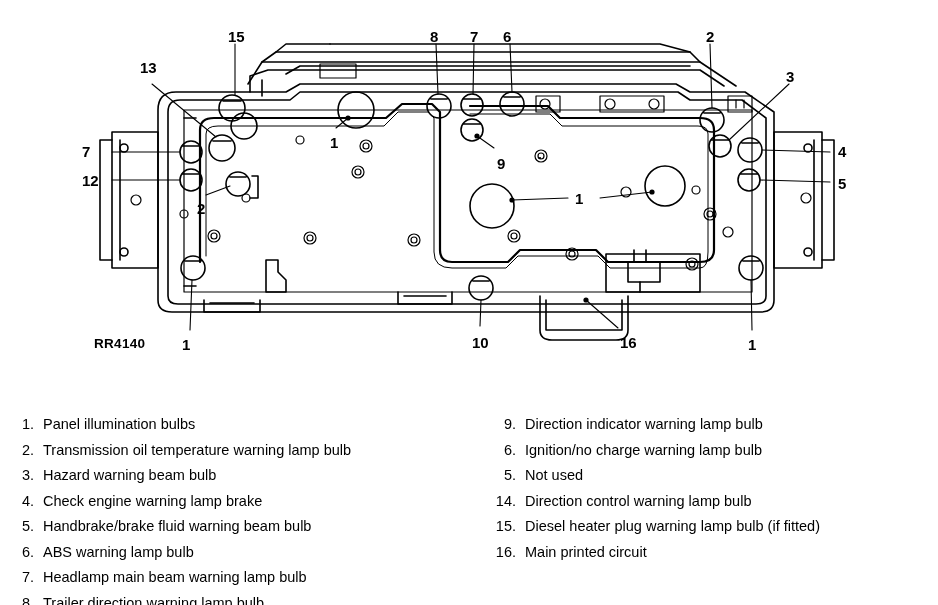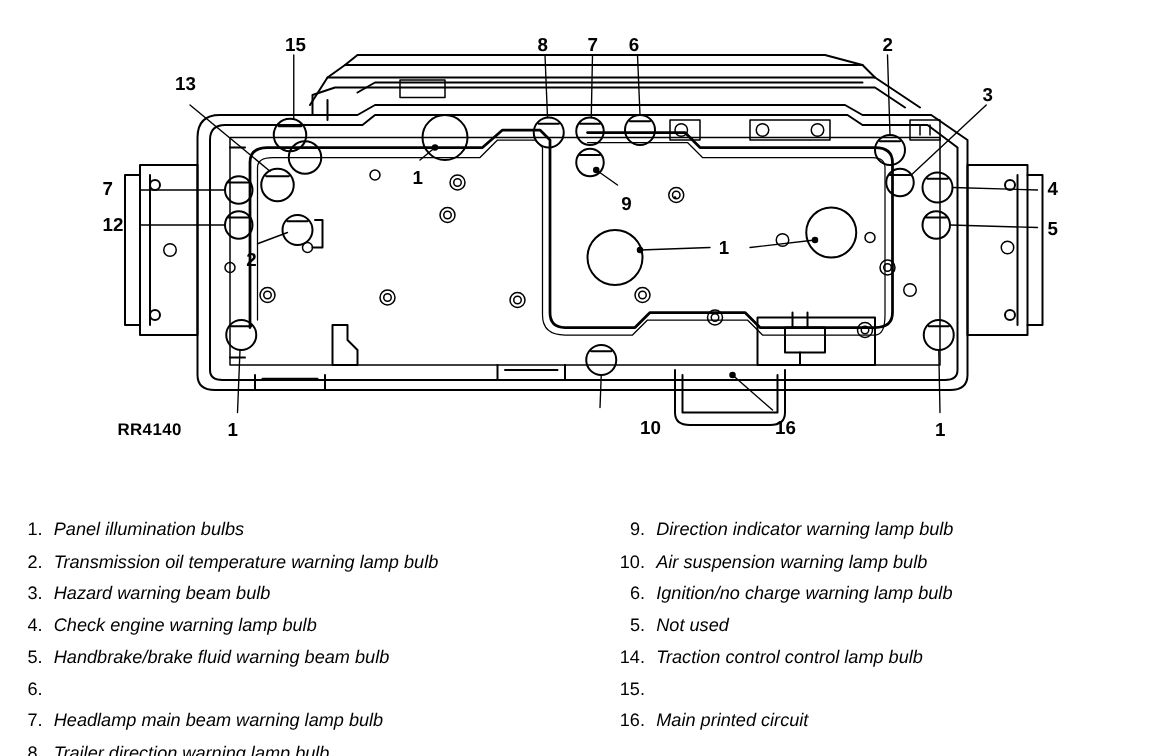--- a/index.html
+++ b/index.html
@@ -48,21 +48,20 @@
     line-height: 25.5px;
     white-space: nowrap;
   }
   .legend-num {
     width: 26px;
     text-align: right;
     flex: 0 0 26px;
   }
   .legend-label {
     margin-left: 9px;
-    font-style: italic;
   }
   .drawing-code {
     position: absolute;
     left: 94px;
     top: 336px;
     font-size: 13.5px;
     font-weight: bold;
     letter-spacing: 0.3px;
   }
   .callout {
@@ -275,21 +274,21 @@
   <div class="callout" style="left:786px;top:68px;">3</div>
   <div class="callout" style="left:330px;top:134px;">1</div>
   <div class="callout" style="left:497px;top:155px;">9</div>
   <div class="callout" style="left:82px;top:143px;">7</div>
   <div class="callout" style="left:838px;top:143px;">4</div>
   <div class="callout" style="left:82px;top:172px;">12</div>
   <div class="callout" style="left:838px;top:175px;">5</div>
   <div class="callout" style="left:197px;top:200px;">2</div>
   <div class="callout" style="left:575px;top:190px;">1</div>
   <div class="callout" style="left:182px;top:336px;">1</div>
-  <div class="callout" style="left:472px;top:334px;margin-left:40px;">10</div>
+  <div class="callout" style="left:472px;top:334px;">10</div>
   <div class="callout" style="left:620px;top:334px;">16</div>
   <div class="callout" style="left:748px;top:336px;">1</div>
 
   <div class="drawing-code">RR4140</div>
 </div>
 
 <div class="legend">
   <div class="legend-col left">
     <div class="legend-item">
       <span class="legend-num">1.</span>
@@ -298,61 +297,59 @@
     <div class="legend-item">
       <span class="legend-num">2.</span>
       <span class="legend-label">Transmission oil temperature warning lamp bulb</span>
     </div>
     <div class="legend-item">
       <span class="legend-num">3.</span>
       <span class="legend-label">Hazard warning beam bulb</span>
     </div>
     <div class="legend-item">
       <span class="legend-num">4.</span>
-      <span class="legend-label">Check engine warning lamp bulb</span>
+      <span class="legend-label">Check engine warning lamp brake</span>
     </div>
     <div class="legend-item">
       <span class="legend-num">5.</span>
       <span class="legend-label">Handbrake/brake fluid warning beam bulb</span>
     </div>
     <div class="legend-item">
       <span class="legend-num">6.</span>
+      <span class="legend-label">ABS warning lamp bulb</span>
     </div>
     <div class="legend-item">
       <span class="legend-num">7.</span>
       <span class="legend-label">Headlamp main beam warning lamp bulb</span>
     </div>
     <div class="legend-item">
       <span class="legend-num">8.</span>
       <span class="legend-label">Trailer direction warning lamp bulb</span>
     </div>
   </div>
 
   <div class="legend-col right">
     <div class="legend-item">
       <span class="legend-num">9.</span>
       <span class="legend-label">Direction indicator warning lamp bulb</span>
     </div>
     <div class="legend-item">
-      <span class="legend-num">10.</span>
-      <span class="legend-label">Air suspension warning lamp bulb</span>
-    </div>
-    <div class="legend-item">
       <span class="legend-num">6.</span>
       <span class="legend-label">Ignition/no charge warning lamp bulb</span>
     </div>
     <div class="legend-item">
       <span class="legend-num">5.</span>
       <span class="legend-label">Not used</span>
     </div>
     <div class="legend-item">
       <span class="legend-num">14.</span>
-      <span class="legend-label">Traction control control lamp bulb</span>
+      <span class="legend-label">Direction control warning lamp bulb</span>
     </div>
     <div class="legend-item">
       <span class="legend-num">15.</span>
+      <span class="legend-label">Diesel heater plug warning lamp bulb (if fitted)</span>
     </div>
     <div class="legend-item">
       <span class="legend-num">16.</span>
       <span class="legend-label">Main printed circuit</span>
     </div>
   </div>
 </div>
 
 </body></html>

